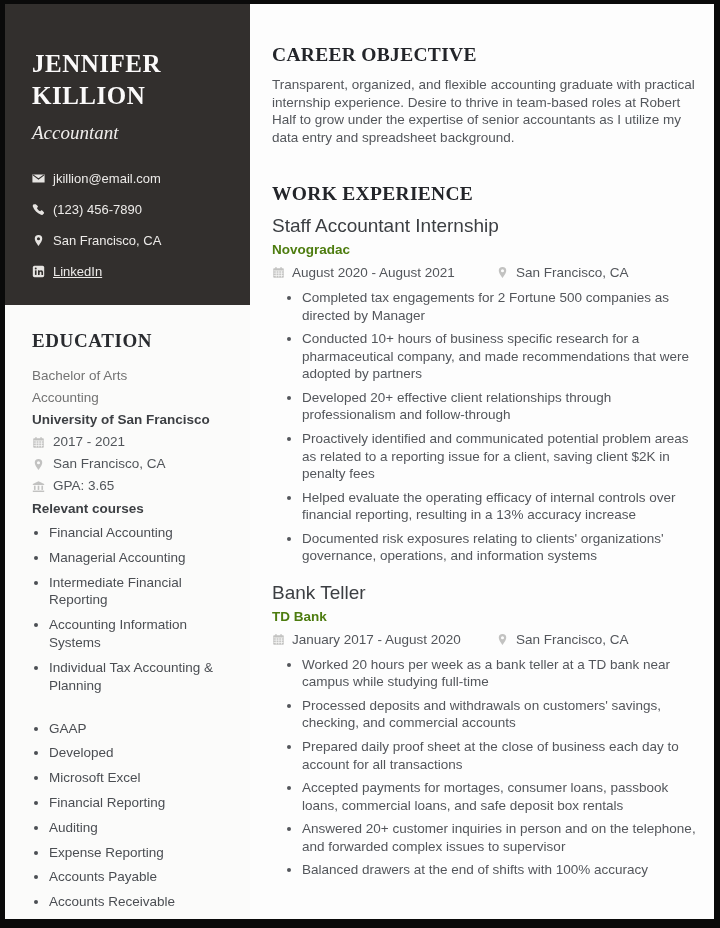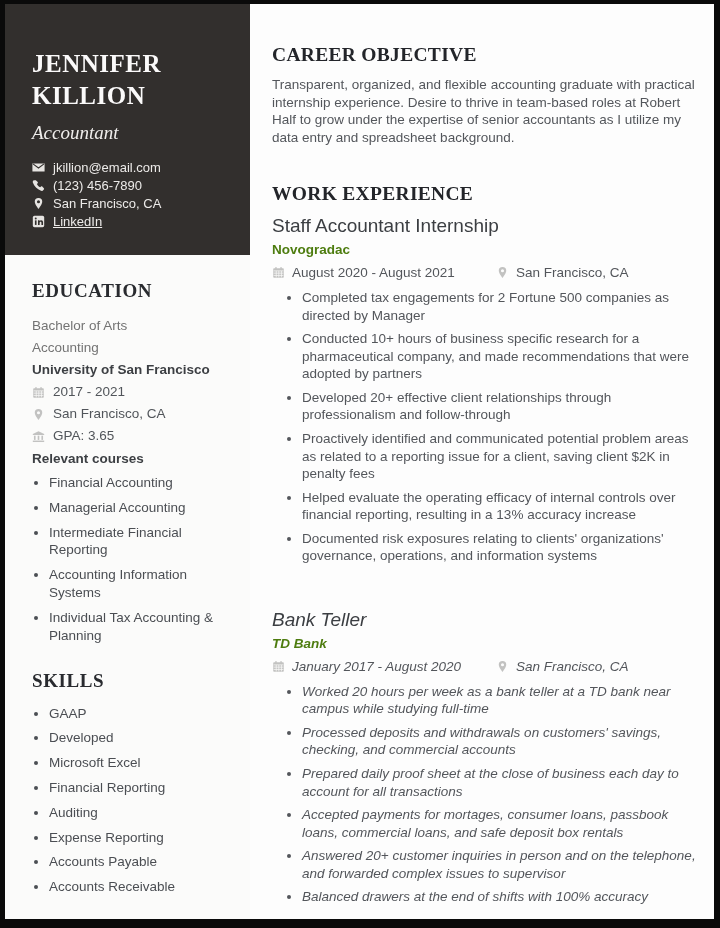--- a/index.html
+++ b/index.html
@@ -22,21 +22,21 @@
     padding:44px 22px 26px 27px;
   }
   .name {
     font-family:"Liberation Serif", serif; font-weight:bold;
     font-size:25px; line-height:1.26; letter-spacing:0.5px; color:#fbfafa;
   }
   .role-title {
     font-family:"Liberation Serif", serif; font-style:italic;
     font-size:19px; margin-top:11px; color:#f0eeec;
   }
-  .contact-list { margin-top:16px; display:flex; flex-direction:column; gap:3px; }
+  .contact-list { margin-top:27px; display:flex; flex-direction:column; gap:16px; }
   .contact-row { display:flex; align-items:center; gap:8px; font-size:13px; color:#edebe9; }
   .contact-row .icon { color:#e6e4e1; }
   .link { text-decoration:underline; cursor:pointer; color:#edebe9; }
 
   .icon { display:inline-flex; width:13px; height:13px; flex-shrink:0; }
   .icon svg { width:100%; height:100%; }
 
   .sidebar-body { padding:25px 18px 0 27px; }
   .side-heading {
     font-family:"Liberation Serif", serif; font-weight:bold;
@@ -61,21 +61,21 @@
 
   .experience-section { margin-top:37px; }
   .job-title { font-size:19px; font-weight:400; color:#3b3e42; margin-top:9px; }
   .company { font-size:13.5px; font-weight:bold; color:#4d7c0f; margin-top:5px; }
   .meta-row { display:flex; align-items:center; margin-top:8px; }
   .meta-item { display:flex; align-items:center; gap:7px; font-size:13.5px; color:#53565b; }
   .meta-item .icon { color:#c2c2c1; }
   .meta-item.date-item { width:224px; }
   .job-bullets { margin-top:9px; padding-left:30px; list-style:disc; }
   .job-bullets li { font-size:13.5px; color:#53565b; line-height:1.3; margin-bottom:6px; }
-  .job + .job { margin-top:44px;font-style:italic; }
+  .job + .job { margin-top:17px; }
 </style>
 </head>
 <body>
 
 <svg width="0" height="0" style="position:absolute">
   <defs>
     <symbol id="svg-email" viewBox="0 0 16 16">
       <path d="M1 3h14c.3 0 .5.2.5.5v9c0 .3-.2.5-.5.5H1c-.3 0-.5-.2-.5-.5v-9c0-.3.2-.5.5-.5z" fill="currentColor"></path>
       <path d="M1.2 3.6l6.8 5 6.8-5" stroke="#322f2d" stroke-width="1.3" fill="none"></path>
     </symbol>
@@ -189,21 +189,20 @@
         <ul class="side-list">
           <li>Financial Accounting</li>
           <li>Managerial Accounting</li>
           <li>Intermediate Financial Reporting</li>
           <li>Accounting Information Systems</li>
           <li>Individual Tax Accounting &amp; Planning</li>
         </ul>
       </section>
 
       <section class="skills-section">
-        <div class="side-heading">SKILLS</div>
         <ul class="side-list">
           <li>GAAP</li>
           <li>Developed</li>
           <li>Microsoft Excel</li>
           <li>Financial Reporting</li>
           <li>Auditing</li>
           <li>Expense Reporting</li>
           <li>Accounts Payable</li>
           <li>Accounts Receivable</li>
         </ul>

